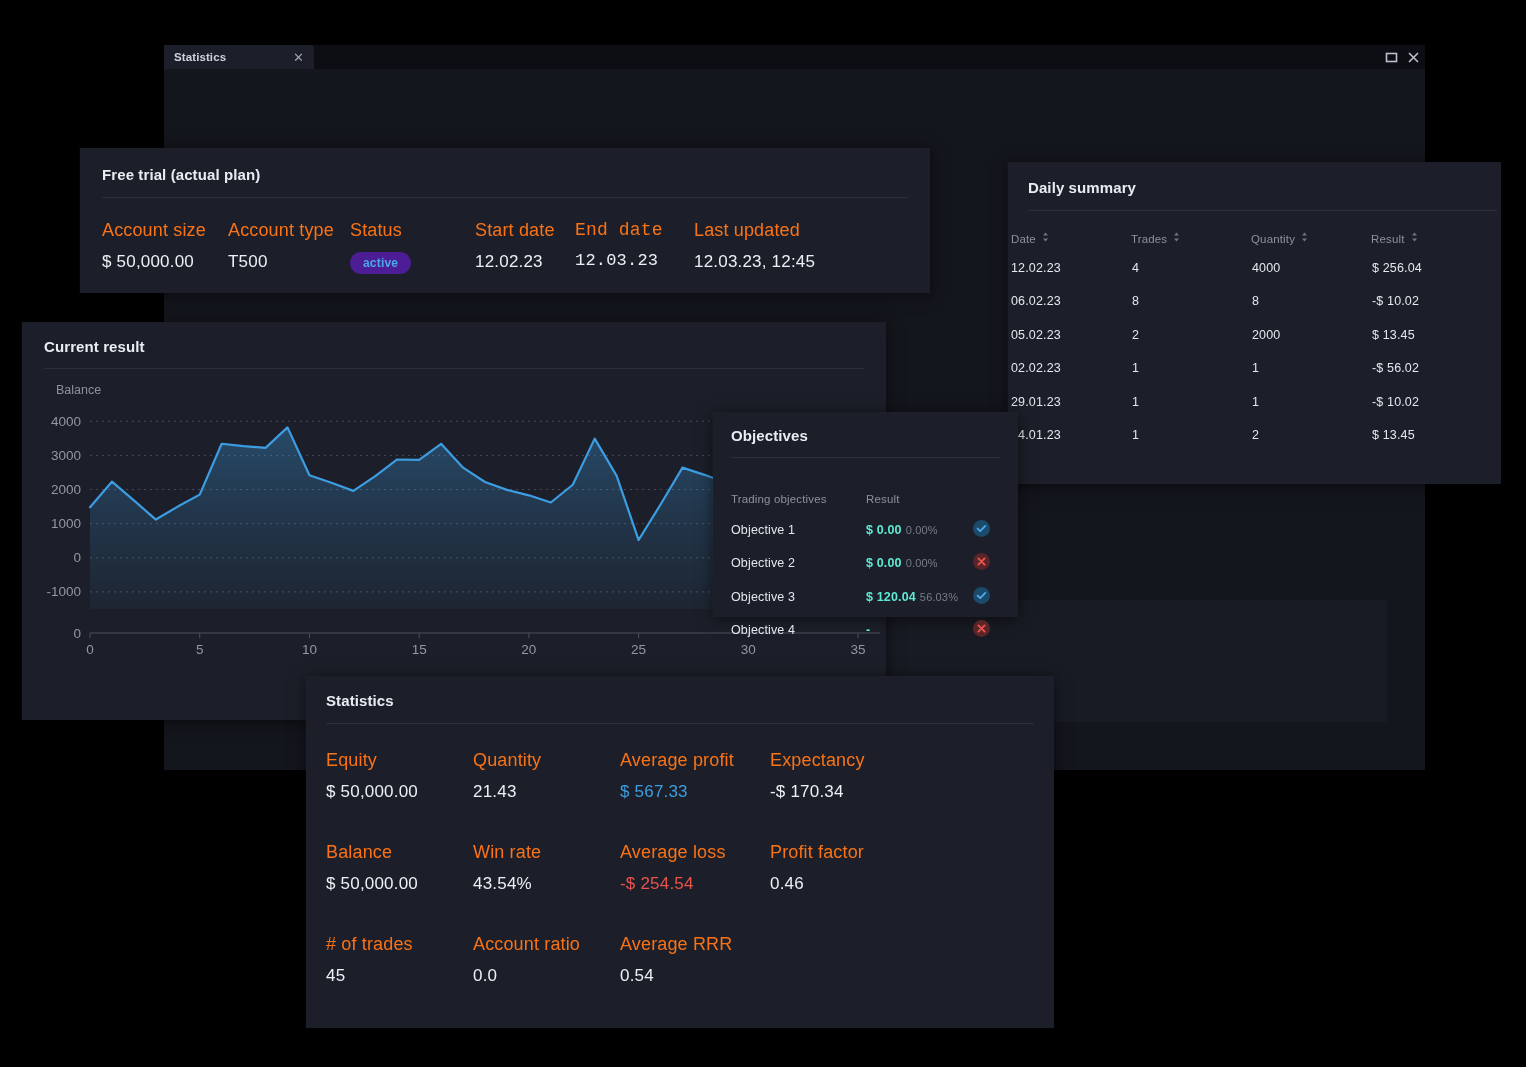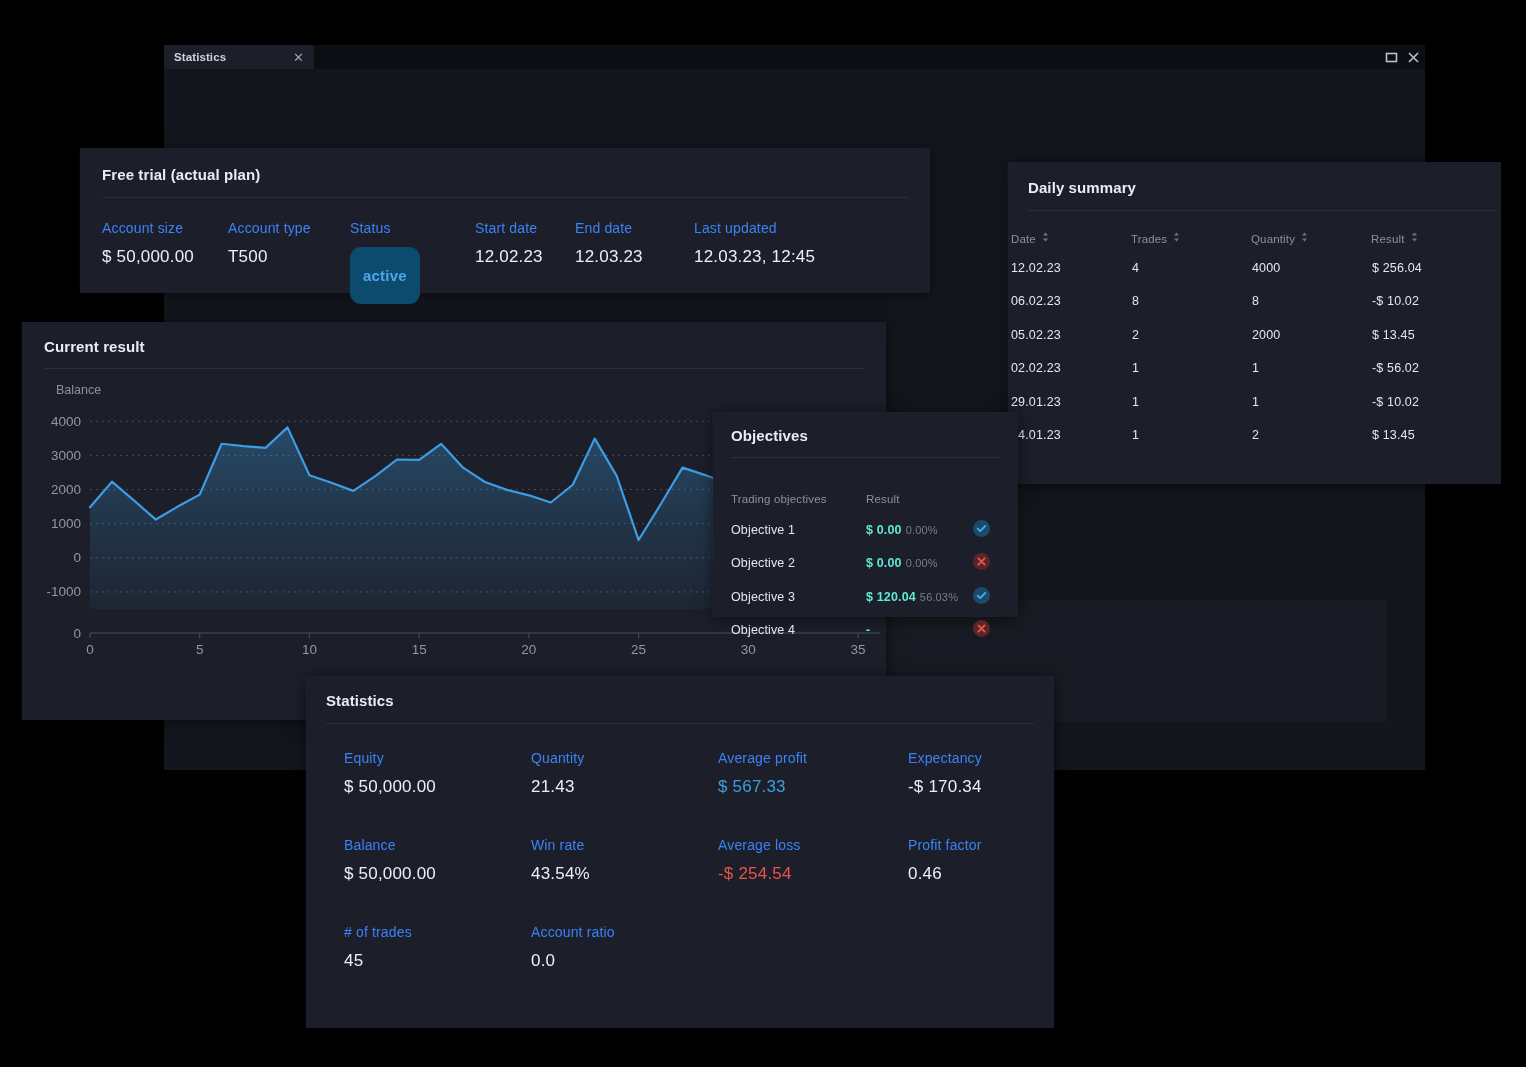--- a/index.html
+++ b/index.html
@@ -52,42 +52,42 @@
     background:#1c1f29;
     box-shadow:0 2px 14px rgba(0,0,0,.55), -1px 0 0 rgba(255,255,255,.025);
   }
   .card-title{
     font-size:15px;color:#e9ecf2;font-weight:bold;letter-spacing:.1px;
   }
   .card-hr{
     height:1px;background:#2b2f3b;width:100%;
   }
   .lbl{
-    font-size:14px;color:#3b82f6;font-weight:400;letter-spacing:.15px;
+    font-size:18px;color:#f97316;font-weight:400;letter-spacing:.15px;
   }
   .val{
     font-size:17px;color:#eceff4;font-weight:400;letter-spacing:.2px;
   }
   .pos{color:#3c9ee0;}
   .neg{color:#e8544c;}
 
   
   #free-trial{
     left:80px;top:148px;width:850px;height:145px;
   }
   #free-trial .head{padding:18px 22px 0 22px;}
   #free-trial .hr-wrap{padding:14px 0 0 0;}
   #ft-fields{
     display:flex;padding:22px 22px 0 22px;
   }
   #ft-fields .fld{display:flex;flex-direction:column;gap:11px;}
   .badge-active{
-    display:inline-block;background:#0c4a6e;color:#4aa8e8;
-    font-size:15px;font-weight:bold;border-radius:11px;
-    padding:20px 13px;letter-spacing:.2px;
+    display:inline-block;background:#4c1d95;color:#4aa8e8;
+    font-size:12px;font-weight:bold;border-radius:11px;
+    padding:4px 13px;letter-spacing:.2px;
   }
 
   
   #daily-summary{
     left:1008px;top:162px;width:493px;height:322px;
   }
   #daily-summary .head{padding:17px 4px 0 20px;}
   #daily-summary .hr-wrap{padding:14px 0 0 0;}
   #ds-table{width:100%;border-collapse:collapse;margin-top:14px;}
   #ds-table th{
@@ -142,24 +142,23 @@
   .st svg{position:absolute;left:0;top:0;}
   .col-objres{width:105px}
 
   
   #statistics-card{
     left:306px;top:676px;width:748px;height:352px;
   }
   #statistics-card .head{padding:16px 20px 0 20px;}
   #statistics-card .hr-wrap{padding:14px 0 0 0;}
   #stats-grid{
-    padding:26px 20px 0 38px;
+    padding:26px 20px 0 20px;
     display:grid;grid-template-columns:147px 147px 150px 180px;
     row-gap:40px;
-    gap:40px;
   }
   #stats-grid .cell{display:flex;flex-direction:column;gap:11px;}
 
   
   #bg-panel-inner{
     left:405px;top:600px;width:982px;height:122px;
     background:#181b23;
   }
 </style>
 </head>
@@ -207,21 +206,21 @@
         <div class="val">T500</div>
       </div>
       <div class="fld" style="width: 125px;">
         <div class="lbl">Status</div>
         <div><span class="badge-active">active</span></div>
       </div>
       <div class="fld" style="width: 100px;">
         <div class="lbl">Start date</div>
         <div class="val">12.02.23</div>
       </div>
-      <div class="fld" style="width: 119px;">
+      <div class="fld" style="width: 119px; font-family: Liberation Mono, monospace;">
         <div class="lbl">End date</div>
         <div class="val">12.03.23</div>
       </div>
       <div class="fld">
         <div class="lbl">Last updated</div>
         <div class="val">12.03.23, 12:45</div>
       </div>
     </div>
 </div>
 
@@ -436,14 +435,18 @@
         <div class="val">0.46</div>
       </div>
       <div class="cell">
         <div class="lbl"># of trades</div>
         <div class="val">45</div>
       </div>
       <div class="cell">
         <div class="lbl">Account ratio</div>
         <div class="val">0.0</div>
       </div>
+      <div class="cell">
+        <div class="lbl">Average RRR</div>
+        <div class="val">0.54</div>
+      </div>
     </div>
 </div>
 
 </body></html>

